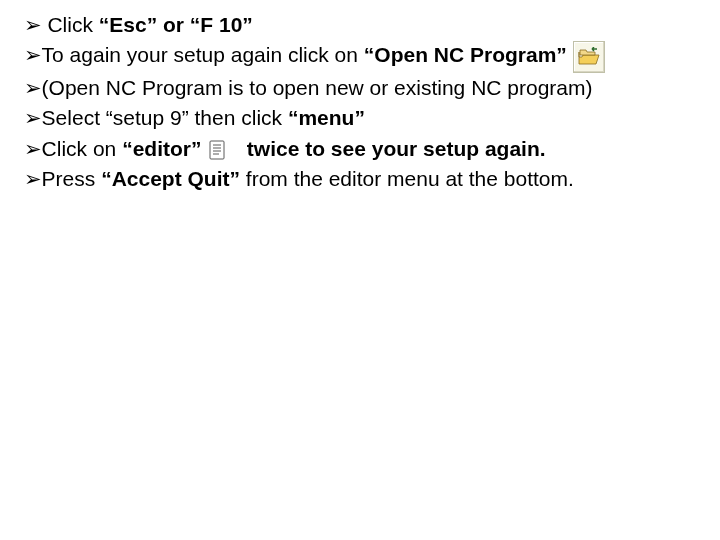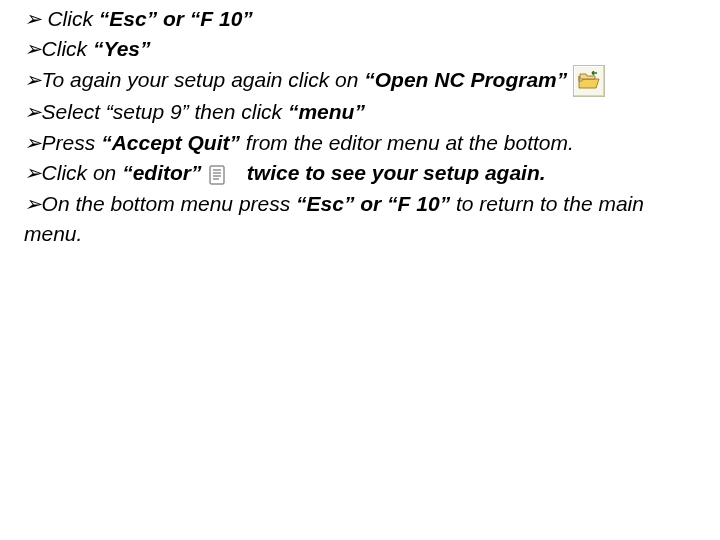--- a/index.html
+++ b/index.html
@@ -9,22 +9,21 @@
     height: 540px;
     background: #ffffff;
     font-family: Arial, Helvetica, sans-serif;
     font-size: 21px;
     color: #000000;
     line-height: 1.45;
     overflow: hidden;
     box-sizing: border-box;
   }
   .page {
-    padding: 4px 24px 0 24px;
-    font-style: italic;
+    padding: 10px 24px 0 24px;
   }
   .line {
     display: block;
     margin: 0;
     padding: 0;
   }
   .bullet {
     font-family: "Arial", sans-serif;
     display: inline;
   }
@@ -64,55 +63,52 @@
 </style>
 </head>
 <body>
 
 <div class="page">
 
   <p class="line">
     <span class="bullet">➢</span><span> Click </span><span class="b">“Esc” or “F 10”</span>
   </p>
 
-  <p class="line">
-    <span class="bullet">➢</span><span>Click </span><span class="b">“Yes”</span>
-  </p>
 
 
   <p class="line">
     <span class="bullet">➢</span><span>To again your setup again click on </span><span class="b">“Open NC Program”</span>
     <span class="open-folder-icon">
       <svg viewBox="0 0 22 20">
         <path d="M1 5 L1 17 L18 17 L21 8 L5 8 L4 10 L1 10 Z" fill="#f4cf5a" stroke="#8a6d1e" stroke-width="0.8"></path>
         <path d="M2 5 L2 3 L8 3 L9 5 L17 5 L17 8 L2 8 Z" fill="#f2d88a" stroke="#8a6d1e" stroke-width="0.8"></path>
         <path d="M14 2 L19 2 M14 2 L16 0 M14 2 L16 4" fill="none" stroke="#2d6b2d" stroke-width="1.4"></path>
       </svg>
     </span>
   </p>
 
+  <p class="line">
+    <span class="bullet">➢</span><span>(Open NC Program is to open new or existing NC program)</span>
+  </p>
 
   <p class="line">
     <span class="bullet">➢</span><span>Select “setup 9” then click </span><span class="b">“menu”</span>
-  </p>
-
-  <p class="line">
-    <span class="bullet">➢</span><span>Press </span><span class="b">“Accept Quit”</span><span> from the editor menu at the bottom.</span>
   </p>
 
   <p class="line">
     <span class="bullet">➢</span><span>Click on </span><span class="b">“editor”</span><span> </span><span class="editor-icon">
       <svg viewBox="0 0 18 20">
         <rect x="1" y="1" width="14" height="18" rx="1" fill="#ffffff" stroke="#5a5a5a" stroke-width="1"></rect>
         <line x1="4" y1="5" x2="12" y2="5" stroke="#5a5a5a" stroke-width="1"></line>
         <line x1="4" y1="8" x2="12" y2="8" stroke="#5a5a5a" stroke-width="1"></line>
         <line x1="4" y1="11" x2="12" y2="11" stroke="#5a5a5a" stroke-width="1"></line>
         <line x1="4" y1="14" x2="10" y2="14" stroke="#5a5a5a" stroke-width="1"></line>
       </svg>
     </span>&nbsp;&nbsp;&nbsp;<span class="b">twice to see your setup again.</span>
   </p>
 
   <p class="line">
-    <span class="bullet">➢</span><span>On the bottom menu press </span><span class="b">“Esc” or “F 10”</span><span> to return to the main menu.</span>
+    <span class="bullet">➢</span><span>Press </span><span class="b">“Accept Quit”</span><span> from the editor menu at the bottom.</span>
   </p>
+
 
 
 </div>
 
 </body></html>

